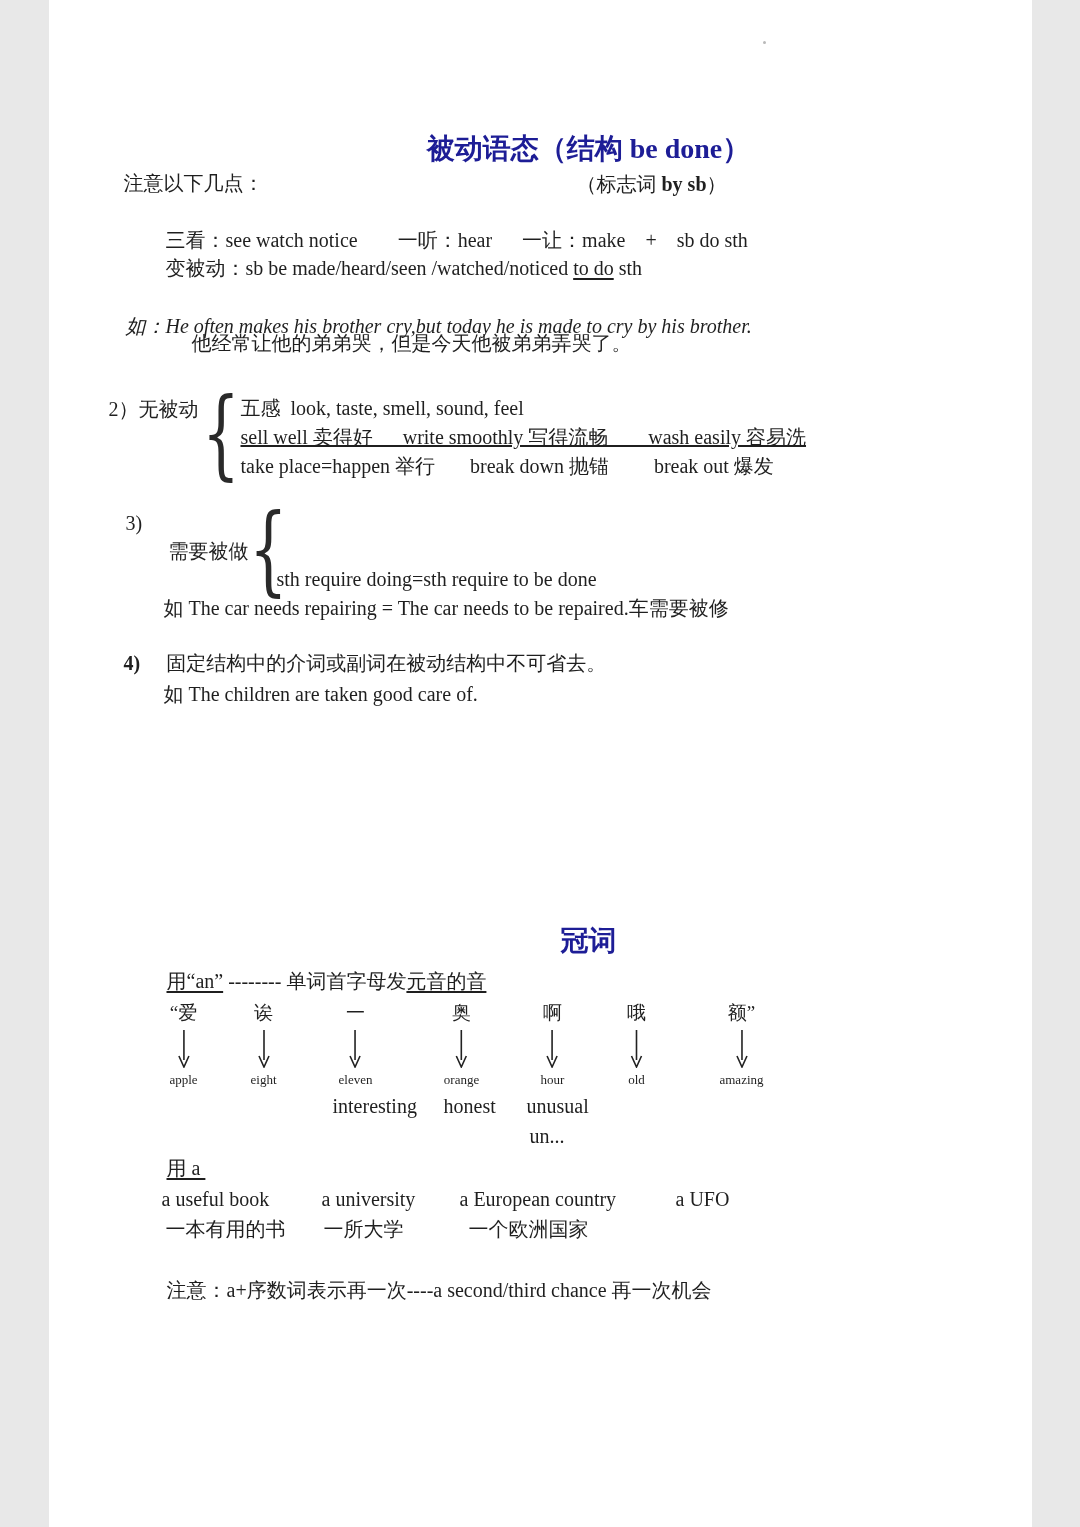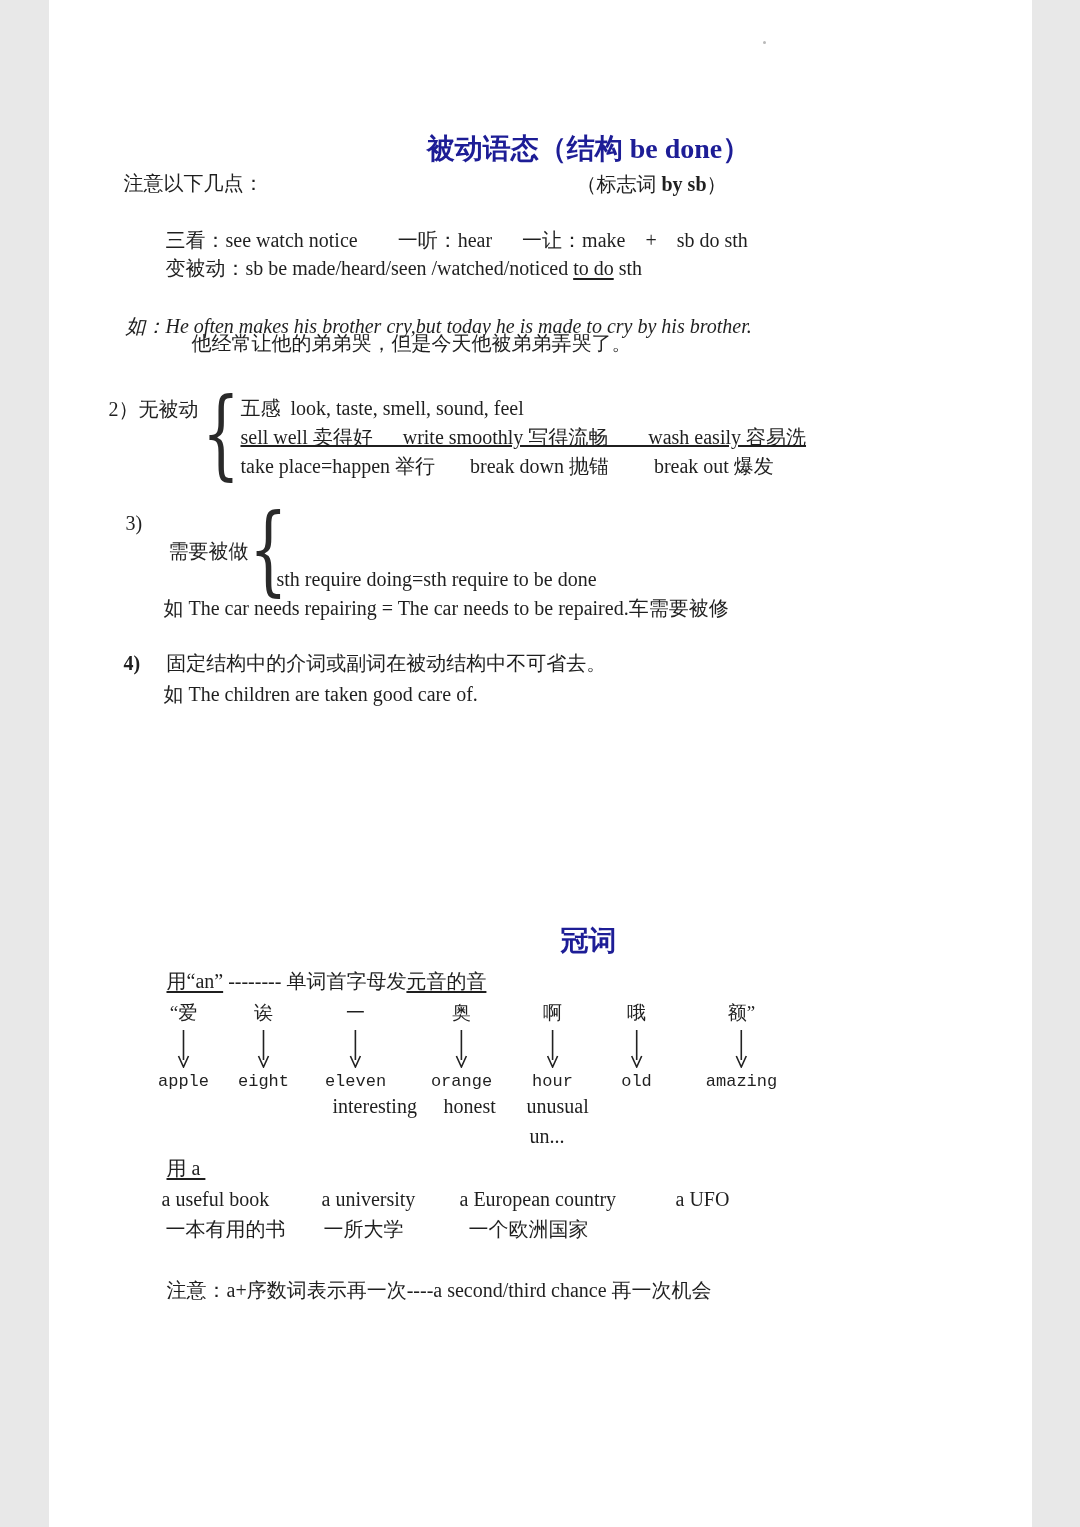--- a/index.html
+++ b/index.html
@@ -27,21 +27,21 @@
     transform-origin:left top;
     line-height:1;
   }
   .col{
     position:absolute;
     transform:translateX(-50%);
     display:flex;flex-direction:column;align-items:center;
     gap:4px;
   }
   .col .snd{font-size:19px;}
-  .col .wrd{font-size:17px;font-family:Liberation Mono, monospace;}
+  .col .wrd{font-size:13px;}
   .arrow{display:block;}
   .dot{
     position:absolute;width:3px;height:3px;border-radius:50%;
     background:#b9b9b9;
   }
   .pagenum{font-size:16px;color:#2a2a2a;}
 </style>
 </head>
 <body>
 

